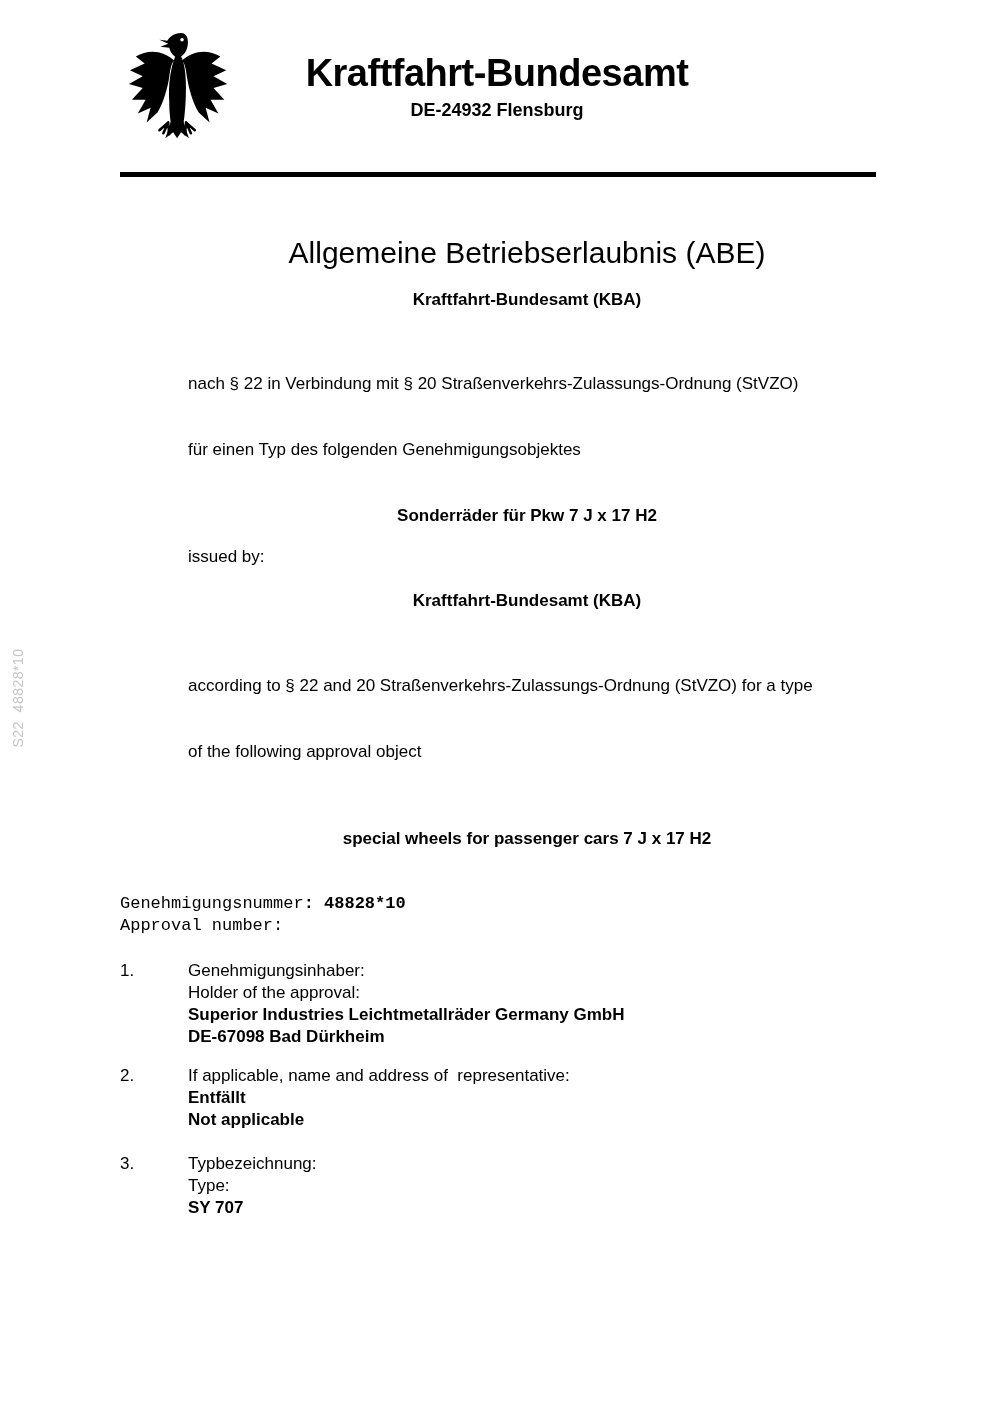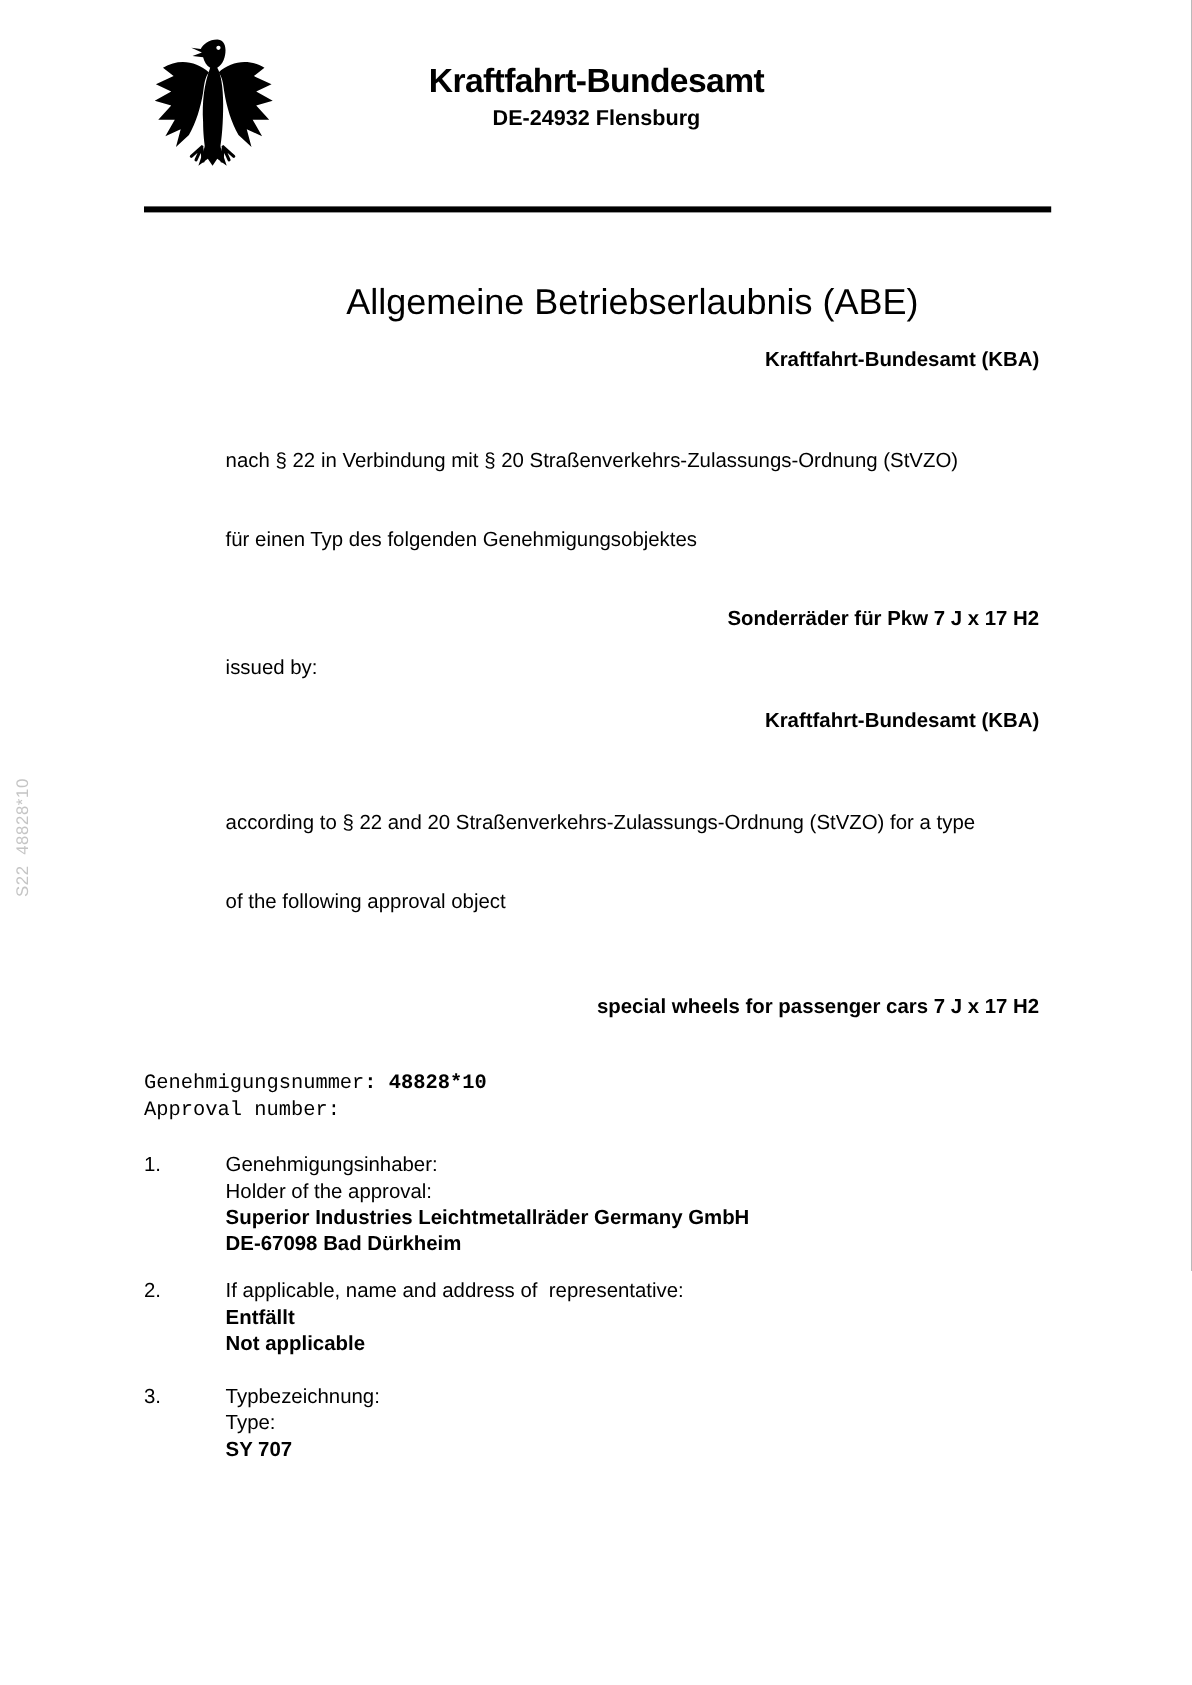--- a/index.html
+++ b/index.html
@@ -23,41 +23,41 @@
     font-size:14px;
     letter-spacing:0.5px;
     color:#c5c5c5;
     white-space:pre;
   }
 
   
   .eagle { position:absolute; left:125px; top:28px; width:118px; height:118px; }
   .title-block { position:absolute; left:287px; top:52px; width:420px; text-align:center; }
   .agency-title {
-    font-size:28px; font-weight:bold; line-height:1.15;
+    font-size:38px; font-weight:bold; line-height:1.15;
     letter-spacing:-0.5px; white-space:nowrap;
   }
   .agency-location { font-size:18px; font-weight:bold; margin-top:4px; }
 
   .header-rule {
     position:absolute; left:120px; top:172px;
     width:756px; height:5px; background:#000;
   }
 
   
   .main { position:absolute; left:120px; top:232px; width:756px; }
 
   .doc-title   { font-size:30px; font-weight:normal; text-align:center; margin:3px 0 0 68px; width:678px; line-height:36px; }
   .doc-subtitle{ font-size:21px; font-weight:bold; text-align:center; margin:1px 0 0 68px; width:678px; line-height:26px; }
 
   .t { font-size:17px; line-height:22px; white-space:pre-wrap; }
   .b { font-weight:bold; }
 
   .indent { margin-left:68px; width:678px; }
-  .center { text-align:right; }
+  .center { text-align:center; }
 
   .p-ausgestellt { margin-top:30px; }
   .p-kba-de      { margin-top:18px; }
   .p-legal-de    { margin-top:18px; }
   .p-object-de   { }
   .p-issued      { margin-top:19px; }
   .p-kba-en      { margin-top:22px; }
   .p-legal-en    { margin-top:19px; }
   .p-object-en   { margin-top:21px; }
 

